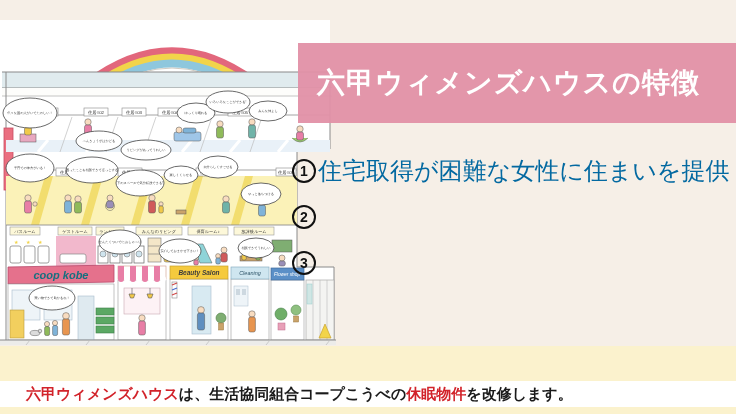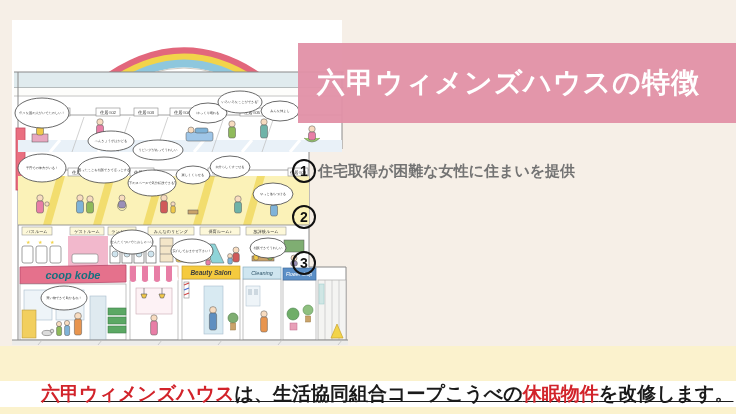--- a/index.html
+++ b/index.html
@@ -1,37 +1,37 @@
 <!DOCTYPE html>
 <html><head>
 <meta charset="utf-8">
 <style>
   html,body{margin:0;padding:0;}
   body{width:736px;height:414px;overflow:hidden;background:#f6efe7;
        font-family:"Liberation Sans","DejaVu Sans",sans-serif;}
   .stage{position:relative;width:736px;height:414px;background:#f6efe7;}
 
-  .illustration{position:absolute;left:12px;top:18px;width:336px;height:330px;}
+  .illustration{position:absolute;left:0;top:18px;width:336px;height:330px;}
 
   .banner{position:absolute;left:298px;top:43px;width:447px;height:80px;
           background:rgba(225,144,167,0.95);display:flex;align-items:center;}
   .banner .title{color:#ffffff;font-size:28px;font-weight:bold;
           letter-spacing:1px;padding-left:19px;white-space:nowrap;}
 
   .features{position:absolute;left:292px;top:156px;width:444px;}
   .feat{display:flex;align-items:center;height:30px;margin-bottom:16px;white-space:nowrap;}
   .cnum{flex:0 0 auto;width:20px;height:20px;border:2.5px solid #111;border-radius:50%;
         display:inline-flex;align-items:center;justify-content:center;
         font-size:14px;font-weight:bold;color:#111;margin-right:2px;}
-  .ftext{font-size:15px;font-weight:bold;color:#737373;letter-spacing:0;}
+  .ftext{font-size:24px;font-weight:normal;color:#0369a1;letter-spacing:0;}
 
   .bottom-band{position:absolute;left:0;top:346px;width:736px;height:68px;background:#fbf2cd;}
   .footer-strip{position:absolute;left:0;top:381px;width:736px;height:26px;background:#ffffff;
         display:flex;align-items:center;}
-  .footer-text{padding-left:41px;font-size:19px;font-weight:bold;color:#1a1a1a;white-space:nowrap;text-decoration:underline;}
+  .footer-text{padding-left:26px;font-size:15px;font-weight:bold;color:#1a1a1a;white-space:nowrap;}
   .footer-text .red{color:#d2232a;}
 
   svg text{user-select:none;}
 </style>
 </head>
 <body>
 
 <div class="stage">
 
   <div class="illustration">

